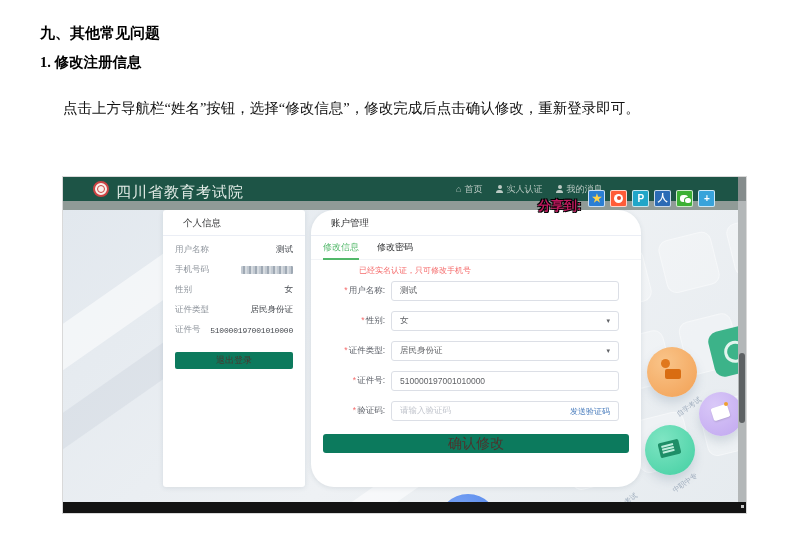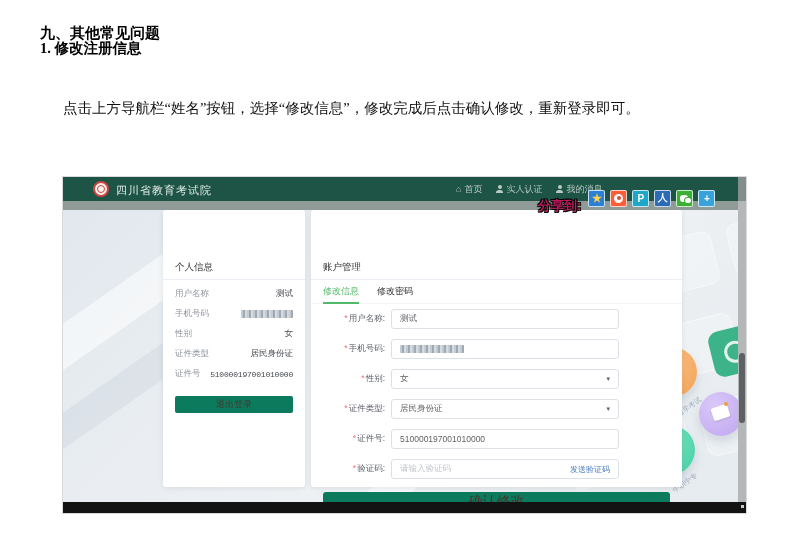--- a/index.html
+++ b/index.html
@@ -1,33 +1,33 @@
 <!DOCTYPE html>
 <html><head>
 <meta charset="utf-8">
 <style>
   * { margin:0; padding:0; box-sizing:border-box; }
   html,body { width:790px; height:536px; background:#ffffff; overflow:hidden;
               font-family:"Liberation Sans", sans-serif; }
 
   
   .doc-h1 { position:absolute; left:40px; top:24px; font:bold 15px "Liberation Serif", serif; color:#000; }
-  .doc-h2 { position:absolute; left:40px; top:39px; font:bold 14.5px "Liberation Serif", serif; color:#000; }
+  .doc-h2 { position:absolute; left:40px; top:53px; font:bold 14.5px "Liberation Serif", serif; color:#000; }
   .doc-p  { position:absolute; left:5px; top:92px; width:748px; font:14.5px "Liberation Serif", serif;
             color:#111; line-height:32px; text-indent:58px; }
 
   
   .shot { position:absolute; left:63px; top:177px; width:683px; height:336px; overflow:hidden;
           background:#e9eef2; box-shadow:0 0 0 1px rgba(0,0,0,0.15); }
 
   .app-header { position:absolute; left:0; top:0; width:683px; height:24px; background:#1d5446; z-index:6; }
   .logo { position:absolute; left:30px; top:4px; width:16px; height:16px; border-radius:50%;
           background:#fbf2ec; border:2px solid #c44; }
   .logo-inner { position:absolute; left:2px; top:2px; width:8px; height:8px; border:1px solid #c44; border-radius:50%; }
-  .brand { position:absolute; left:53px; top:6px; font-size:11px; color:#e3ece7; letter-spacing:1px; }
+  .brand { position:absolute; left:53px; top:6px; font-size:15px; color:#e3ece7; letter-spacing:1px; }
   .nav { position:absolute; left:393px; top:0; height:24px; display:flex; align-items:center; gap:14px; }
   .nav-item { display:flex; align-items:center; gap:3px; font-size:9px; color:#bccac4; cursor:pointer; }
   .home-glyph { font-size:9px; color:#bccac4; }
   .user-glyph { width:7px; height:8px; position:relative; }
   .user-glyph:before { content:""; position:absolute; left:1.5px; top:0; width:4px; height:4px; border-radius:50%; background:#bccac4; }
   .user-glyph:after  { content:""; position:absolute; left:0; bottom:0; width:7px; height:3.5px; border-radius:3px 3px 0 0; background:#bccac4; }
 
   .sub-strip { position:absolute; left:0; top:24px; width:683px; height:9px; background:#909b97; z-index:5; }
 
   .app-body { position:absolute; left:0; top:33px; width:683px; height:292px;
@@ -53,36 +53,36 @@
   .doc-dot { position:absolute; width:4px; height:4px; border-radius:50%; background:#f0a030; }
   .book { position:absolute; width:21px; height:15px; background:#1e8e67; border-radius:2px; transform:rotate(-14deg); }
   .book:before { content:""; position:absolute; left:3px; top:3px; width:12px; height:1.5px; background:#bfeedd;
                  box-shadow:0 3px 0 #bfeedd, 0 6px 0 #bfeedd; }
   .blue-circle { position:absolute; left:375px; top:284px; width:60px; height:60px; border-radius:50%;
                  background:radial-gradient(circle at 35% 30%, #7aa4f5, #4a7fe8); }
 
   
   .panel { position:absolute; top:33px; background:#fff; border-radius:3px;
            box-shadow:0 1px 5px rgba(60,80,100,0.12); z-index:4; }
-  .panel-title { height:26px; line-height:26px; padding:0 12px; font-size:9.5px; color:#303133;
-                 border-bottom:1px solid #ebeef5;margin-top:44px; }
+  .panel-title { height:26px; line-height:26px; padding:0 20px; font-size:9.5px; color:#303133;
+                 border-bottom:1px solid #ebeef5; }
 
   .profile { left:100px; width:142px; height:277px; }
   .p-rows { padding:4px 12px 0;font-family:Liberation Mono, monospace; }
   .p-row { height:20px; display:flex; justify-content:space-between; align-items:center; }
   .p-label { font-size:8.5px; color:#8d939b; }
   .p-value { font-size:8.5px; color:#45494f; }
   .p-value.num { font-size:8px; letter-spacing:-0.2px; }
   .mosaic { display:inline-block; height:8px; border-radius:1px;
             background:repeating-linear-gradient(90deg,#c3cad2 0 2px,#9fa9b4 2px 4px,#d6dbe0 4px 6px); }
   .logout-btn { margin:12px 12px 0; height:17px; background:#0c7a5d; border-radius:2px;
                 display:flex; align-items:center; justify-content:center;
                 font-size:9px; color:#4c342e; cursor:pointer; }
 
-  .account { left:248px; width:371px; height:277px; }
+  .account { left:248px; width:330px; height:277px;border-radius:23px; }
   .tabs { height:24px; display:flex; gap:18px; padding-left:12px; border-bottom:1px solid #f2f4f7; }
   .tab { font-size:9px; display:flex; align-items:center; position:relative; cursor:pointer; color:#303133; }
   .tab.active { color:#52b86a; }
   .tab.active:after { content:""; position:absolute; left:0; right:0; bottom:-1px; height:2px; background:#52b86a; }
   .notice { margin:5px 0 0 48px; font-size:8px; color:#f56c6c; }
   .f-row { height:30px; display:flex; align-items:center; }
   .f-label { width:74px; text-align:right; font-size:8.5px; color:#5a5e66; }
   .req { color:#f56c6c; margin-right:1px; }
   .f-input { position:relative; margin-left:6px; width:228px; height:20px; border:1px solid #dcdfe6;
              border-radius:3px; background:#fff; display:flex; align-items:center; padding:0 8px;
@@ -217,31 +217,26 @@
     </div>
     <div class="logout-btn">退出登录</div>
   </div>
 
   <div class="panel account">
     <div class="panel-title">账户管理</div>
     <div class="tabs">
       <div class="tab active">修改信息</div>
       <div class="tab">修改密码</div>
     </div>
+    <div class="notice">已经实名认证，只可修改手机号</div>
 
     <div class="f-row">
       <span class="f-label"><span class="req">*</span><span>用户名称:</span></span>
       <div class="f-input">
           <span>测试</span>
-        </div>
-    </div>
-    <div class="f-row">
-      <span class="f-label"><span class="req">*</span><span>手机号码:</span></span>
-      <div class="f-input">
-          <span class="mosaic" style="width:64px;"></span>
         </div>
     </div>
     <div class="f-row">
       <span class="f-label"><span class="req">*</span><span>性别:</span></span>
       <div class="f-input">
           <span>女</span>
         <span class="caret">▾</span>
         </div>
     </div>
     <div class="f-row">

